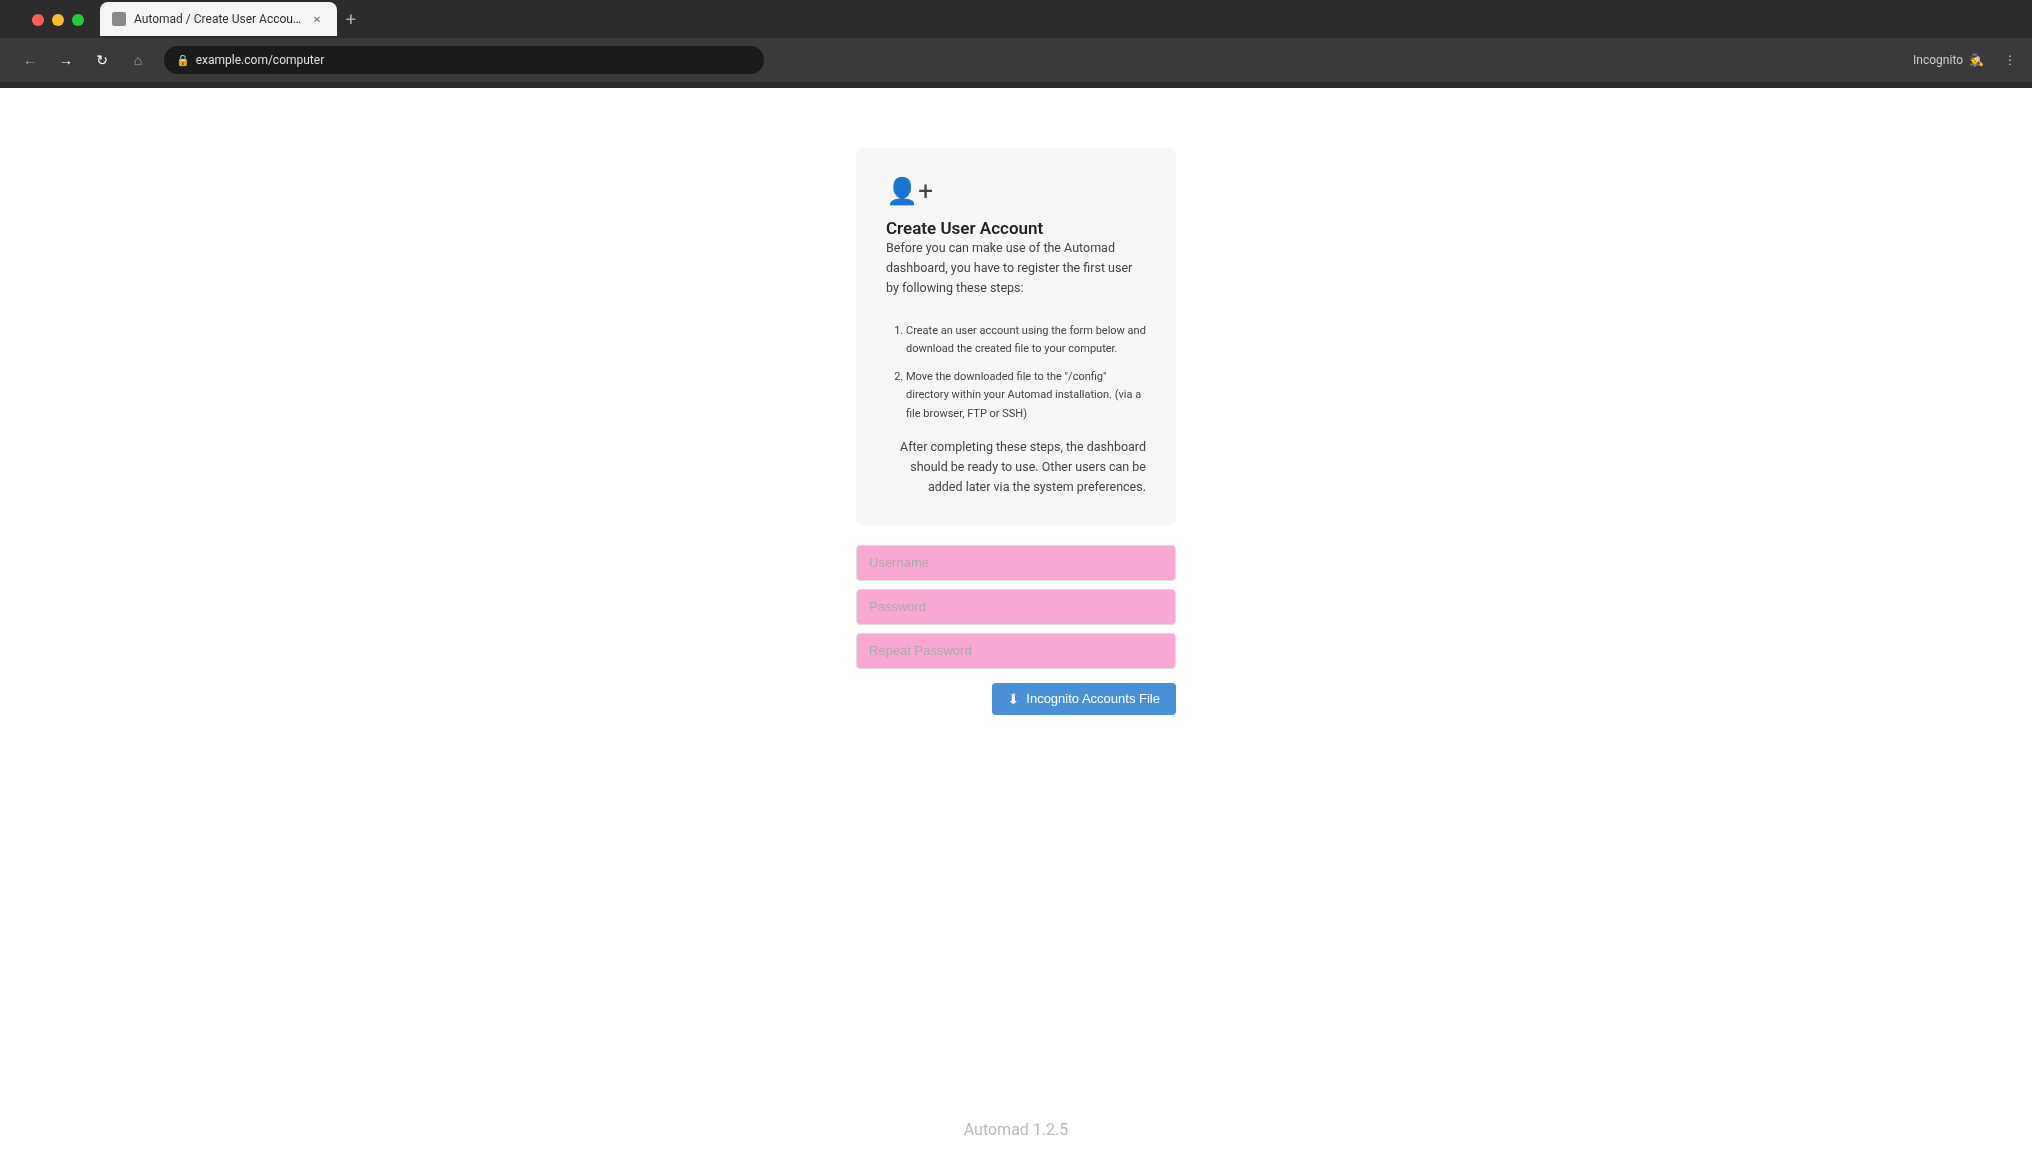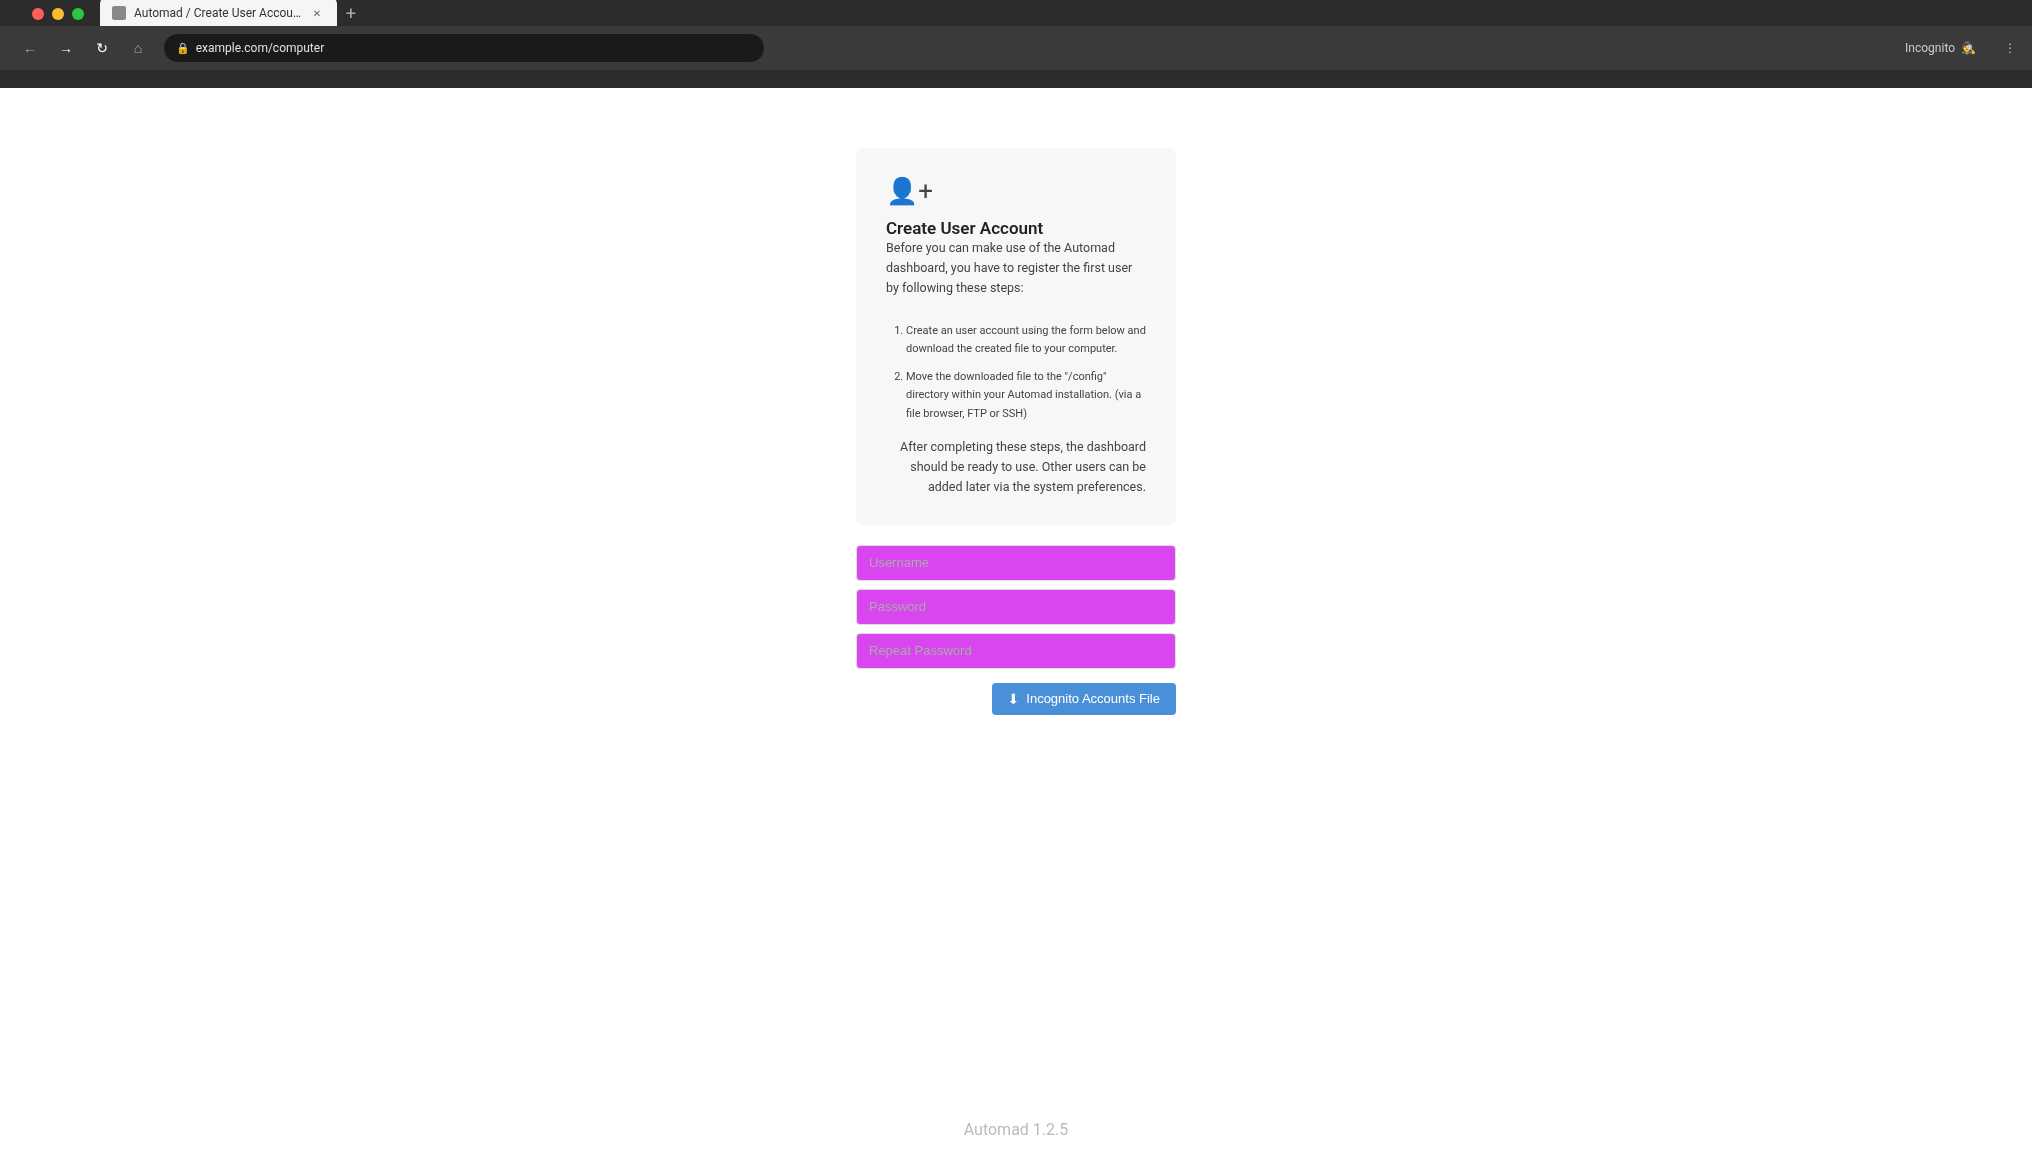--- a/index.html
+++ b/index.html
@@ -88,21 +88,21 @@
       width: 12px;
       height: 12px;
       border-radius: 50%;
     }
 
     .tl-red { background: #ff5f57; }
     .tl-yellow { background: #ffbd2e; }
     .tl-green { background: #28c840; }
 
     .tab-bar-top {
-      height: 26px;
+      height: 38px;
       display: flex;
       align-items: center;
       padding: 0 16px;
     }
 
     .address-bar-row {
       height: 44px;
       background: #3a3a3a;
       display: flex;
       align-items: center;
@@ -149,21 +149,21 @@
 
     .address-text {
       color: #e0e0e0;
       font-size: 12px;
     }
 
     .browser-right {
       margin-left: auto;
       display: flex;
       align-items: flex-start;
-      gap: 28px;
+      gap: 20px;
       color: #ccc;
       font-size: 12px;
     }
 
     .incognito-badge {
       display: flex;
       align-items: center;
       gap: 6px;
       color: #ccc;
       font-size: 12px;
@@ -237,21 +237,21 @@
     }
 
     .form-input {
       width: 100%;
       height: 36px;
       border: 1px solid #ddd;
       border-radius: 4px;
       padding: 0 12px;
       font-size: 13px;
       color: #333;
-      background: #d946ef;
+      background: #f9a8d4;
       outline: none;
     }
 
     .form-input::placeholder {
       color: #aaa;
     }
 
     .btn-download {
       display: flex;
       align-items: center;

